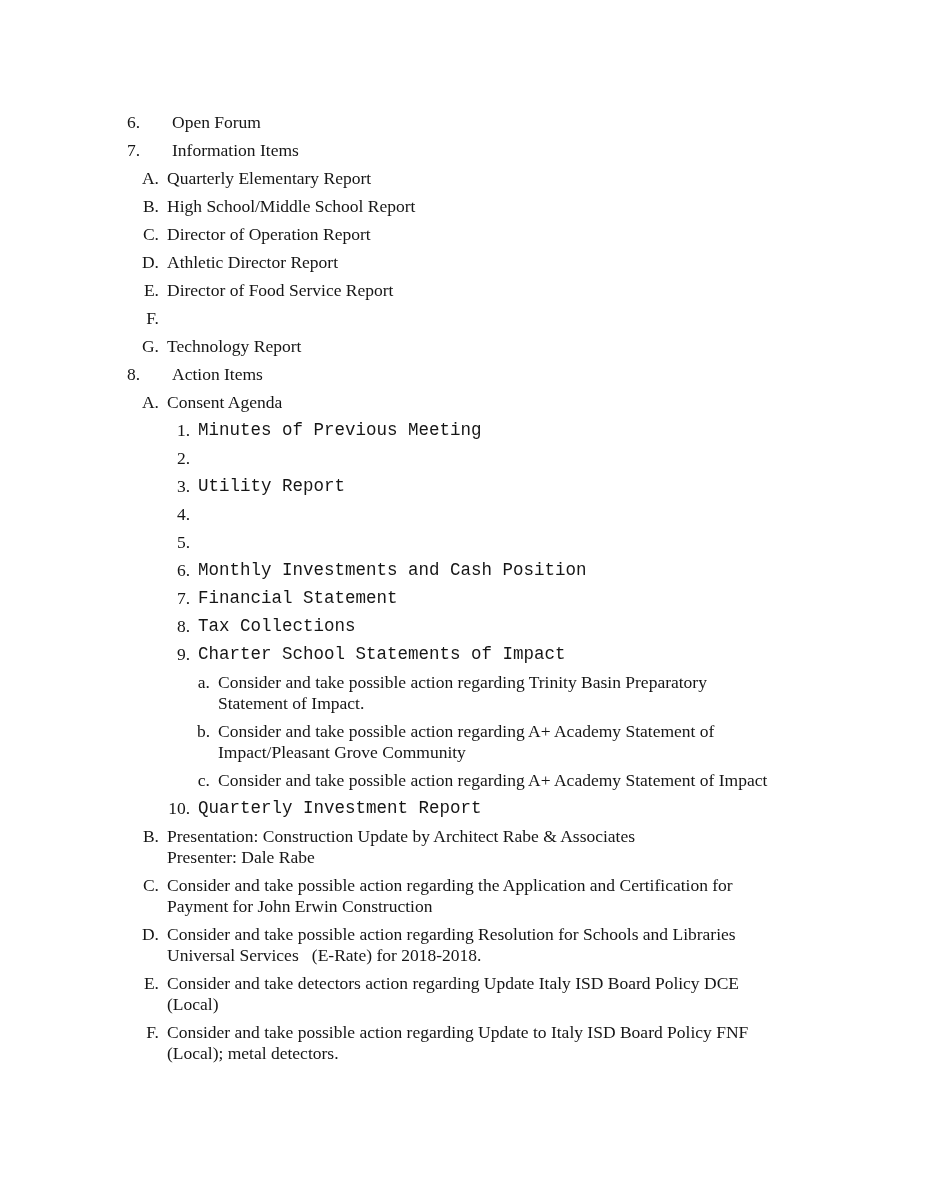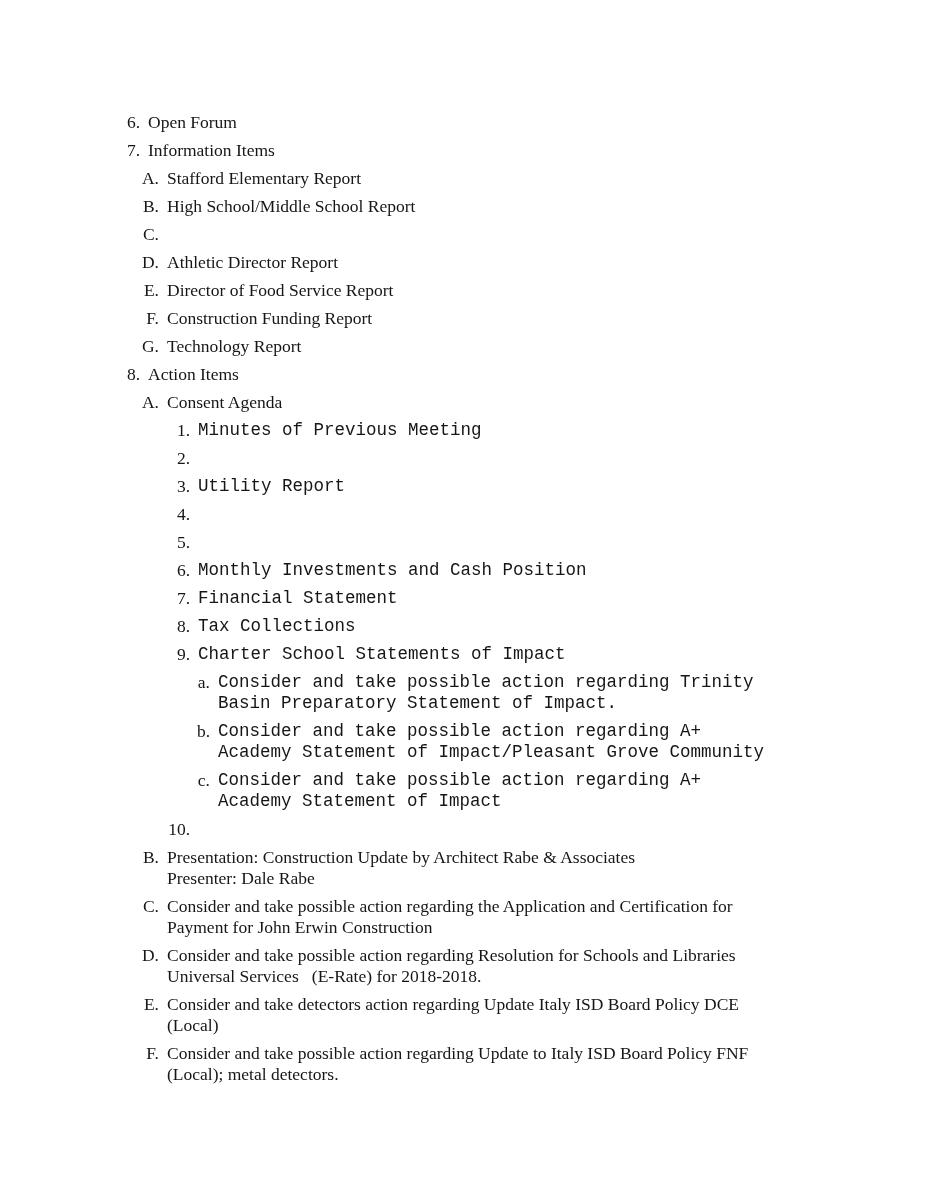--- a/index.html
+++ b/index.html
@@ -44,75 +44,75 @@
     white-space: pre;
   }
   .text {
     flex: 1 1 auto;
     white-space: pre-wrap;
   }
 
   
   .lvl1 { margin-top: 7px; }
   .lvl1 .marker { width: 140px; padding-right: 8px; }
-  .lvl1 .text   { max-width: 620px; }
+  .lvl1 .text   { max-width: 620px; margin-left: 24px; }
 
   
   .lvl2 { margin-top: 7px; }
   .lvl2 .marker { width: 159px; padding-right: 8px; }
   .lvl2 .text   { max-width: 601px; }
 
   
   .lvl3 { margin-top: 7px; }
   .lvl3 .marker { width: 190px; padding-right: 8px; }
   .lvl3 .text   { max-width: 570px; font-family: Liberation Mono, monospace; }
 
   
   .lvl4 { margin-top: 7px; }
   .lvl4 .marker { width: 210px; padding-right: 8px; }
-  .lvl4 .text   { max-width: 551px; font-family: Liberation Mono, monospace; }
+  .lvl4 .text   { max-width: 551px; }
 
   
   .agenda > .row:first-child { margin-top: 0; }
 </style>
 </head>
 <body style="background: rgb(255, 255, 255); color: rgb(22, 22, 22);">
 
 <div class="page">
   <div class="agenda" id="agenda-list">
       <div class="row lvl1">
         <span class="marker">6.</span>
         <span class="text">Open Forum</span>
       </div>
       <div class="row lvl1">
         <span class="marker">7.</span>
         <span class="text">Information Items</span>
       </div>
       <div class="row lvl2">
         <span class="marker">A.</span>
-        <span class="text">Stafford Elementary Report</span>
+        <span class="text">Quarterly Elementary Report</span>
       </div>
       <div class="row lvl2">
         <span class="marker">B.</span>
         <span class="text">High School/Middle School Report</span>
       </div>
       <div class="row lvl2">
         <span class="marker">C.</span>
+        <span class="text">Director of Operation Report</span>
       </div>
       <div class="row lvl2">
         <span class="marker">D.</span>
         <span class="text">Athletic Director Report</span>
       </div>
       <div class="row lvl2">
         <span class="marker">E.</span>
         <span class="text">Director of Food Service Report</span>
       </div>
       <div class="row lvl2">
         <span class="marker">F.</span>
-        <span class="text">Construction Funding Report</span>
       </div>
       <div class="row lvl2">
         <span class="marker">G.</span>
         <span class="text">Technology Report</span>
       </div>
       <div class="row lvl1">
         <span class="marker">8.</span>
         <span class="text">Action Items</span>
       </div>
       <div class="row lvl2">
@@ -159,20 +159,21 @@
       <div class="row lvl4">
         <span class="marker">b.</span>
         <span class="text">Consider and take possible action regarding A+ Academy Statement of Impact/Pleasant Grove Community</span>
       </div>
       <div class="row lvl4">
         <span class="marker">c.</span>
         <span class="text">Consider and take possible action regarding A+ Academy Statement of Impact</span>
       </div>
       <div class="row lvl3">
         <span class="marker">10.</span>
+        <span class="text">Quarterly Investment Report</span>
       </div>
       <div class="row lvl2">
         <span class="marker">B.</span>
         <span class="text">Presentation: Construction Update by Architect Rabe &amp; Associates
 Presenter: Dale Rabe</span>
       </div>
       <div class="row lvl2">
         <span class="marker">C.</span>
         <span class="text">Consider and take possible action regarding the Application and Certification for Payment for John Erwin Construction</span>
       </div>

